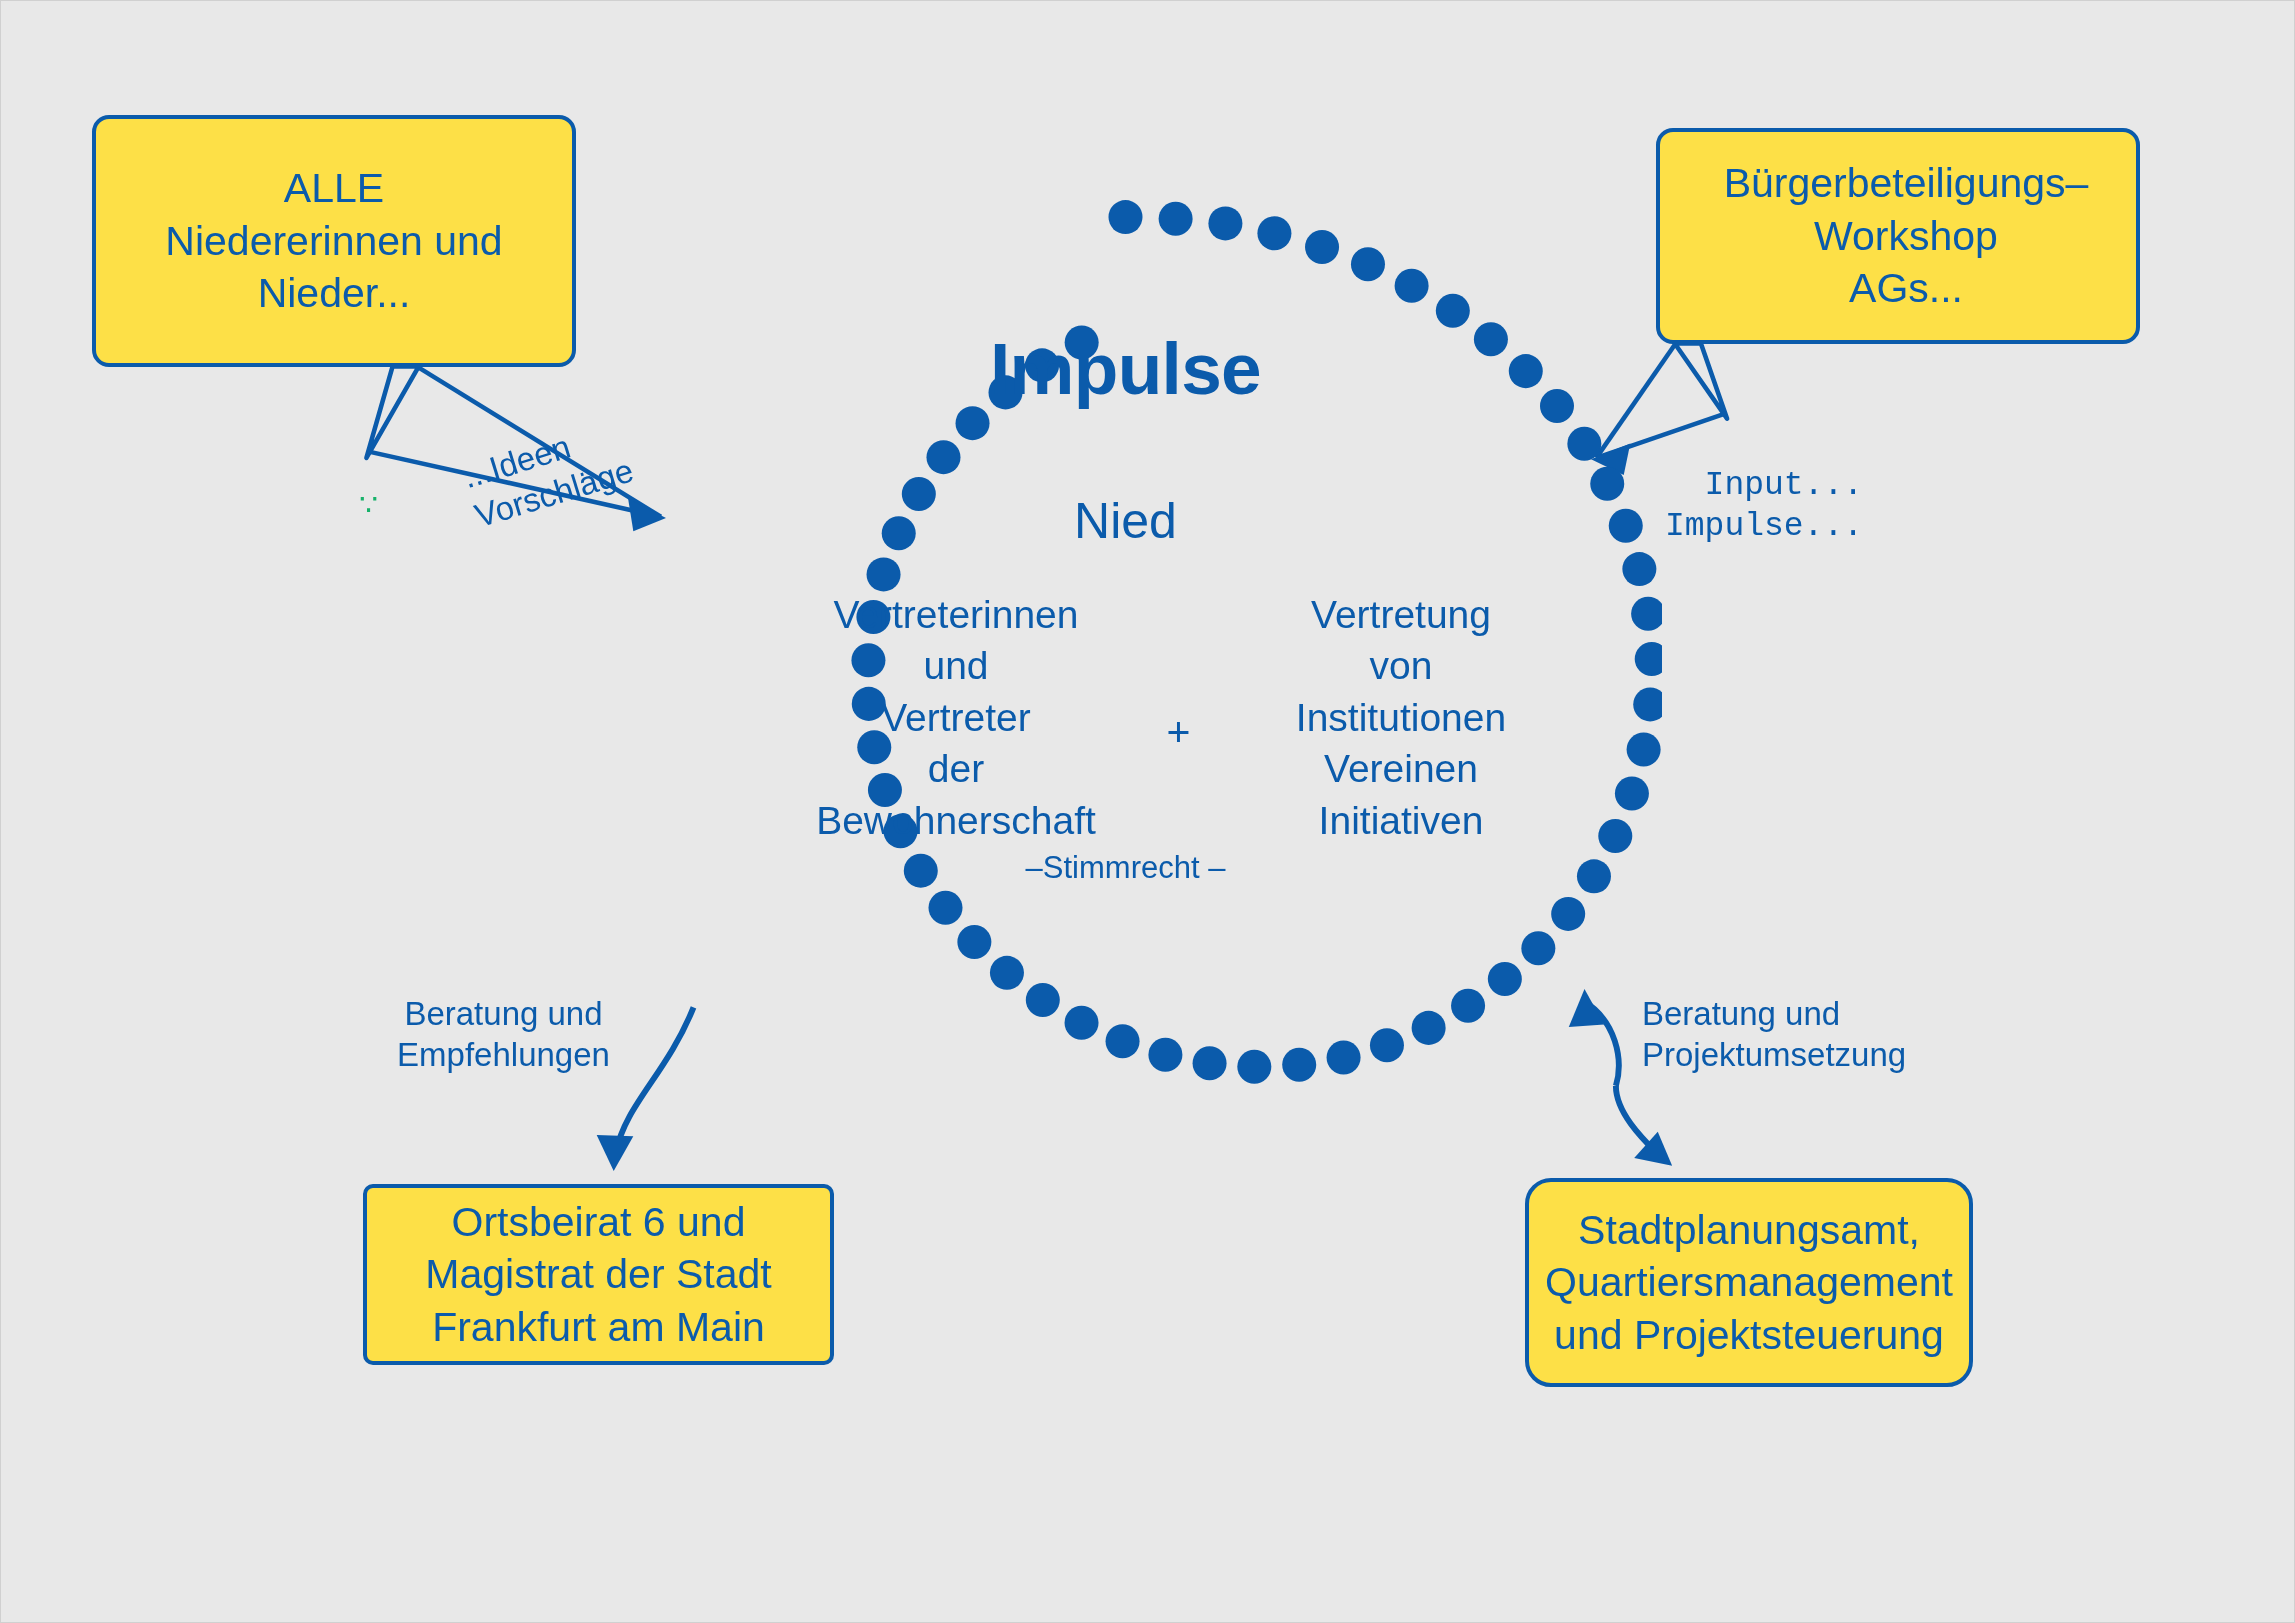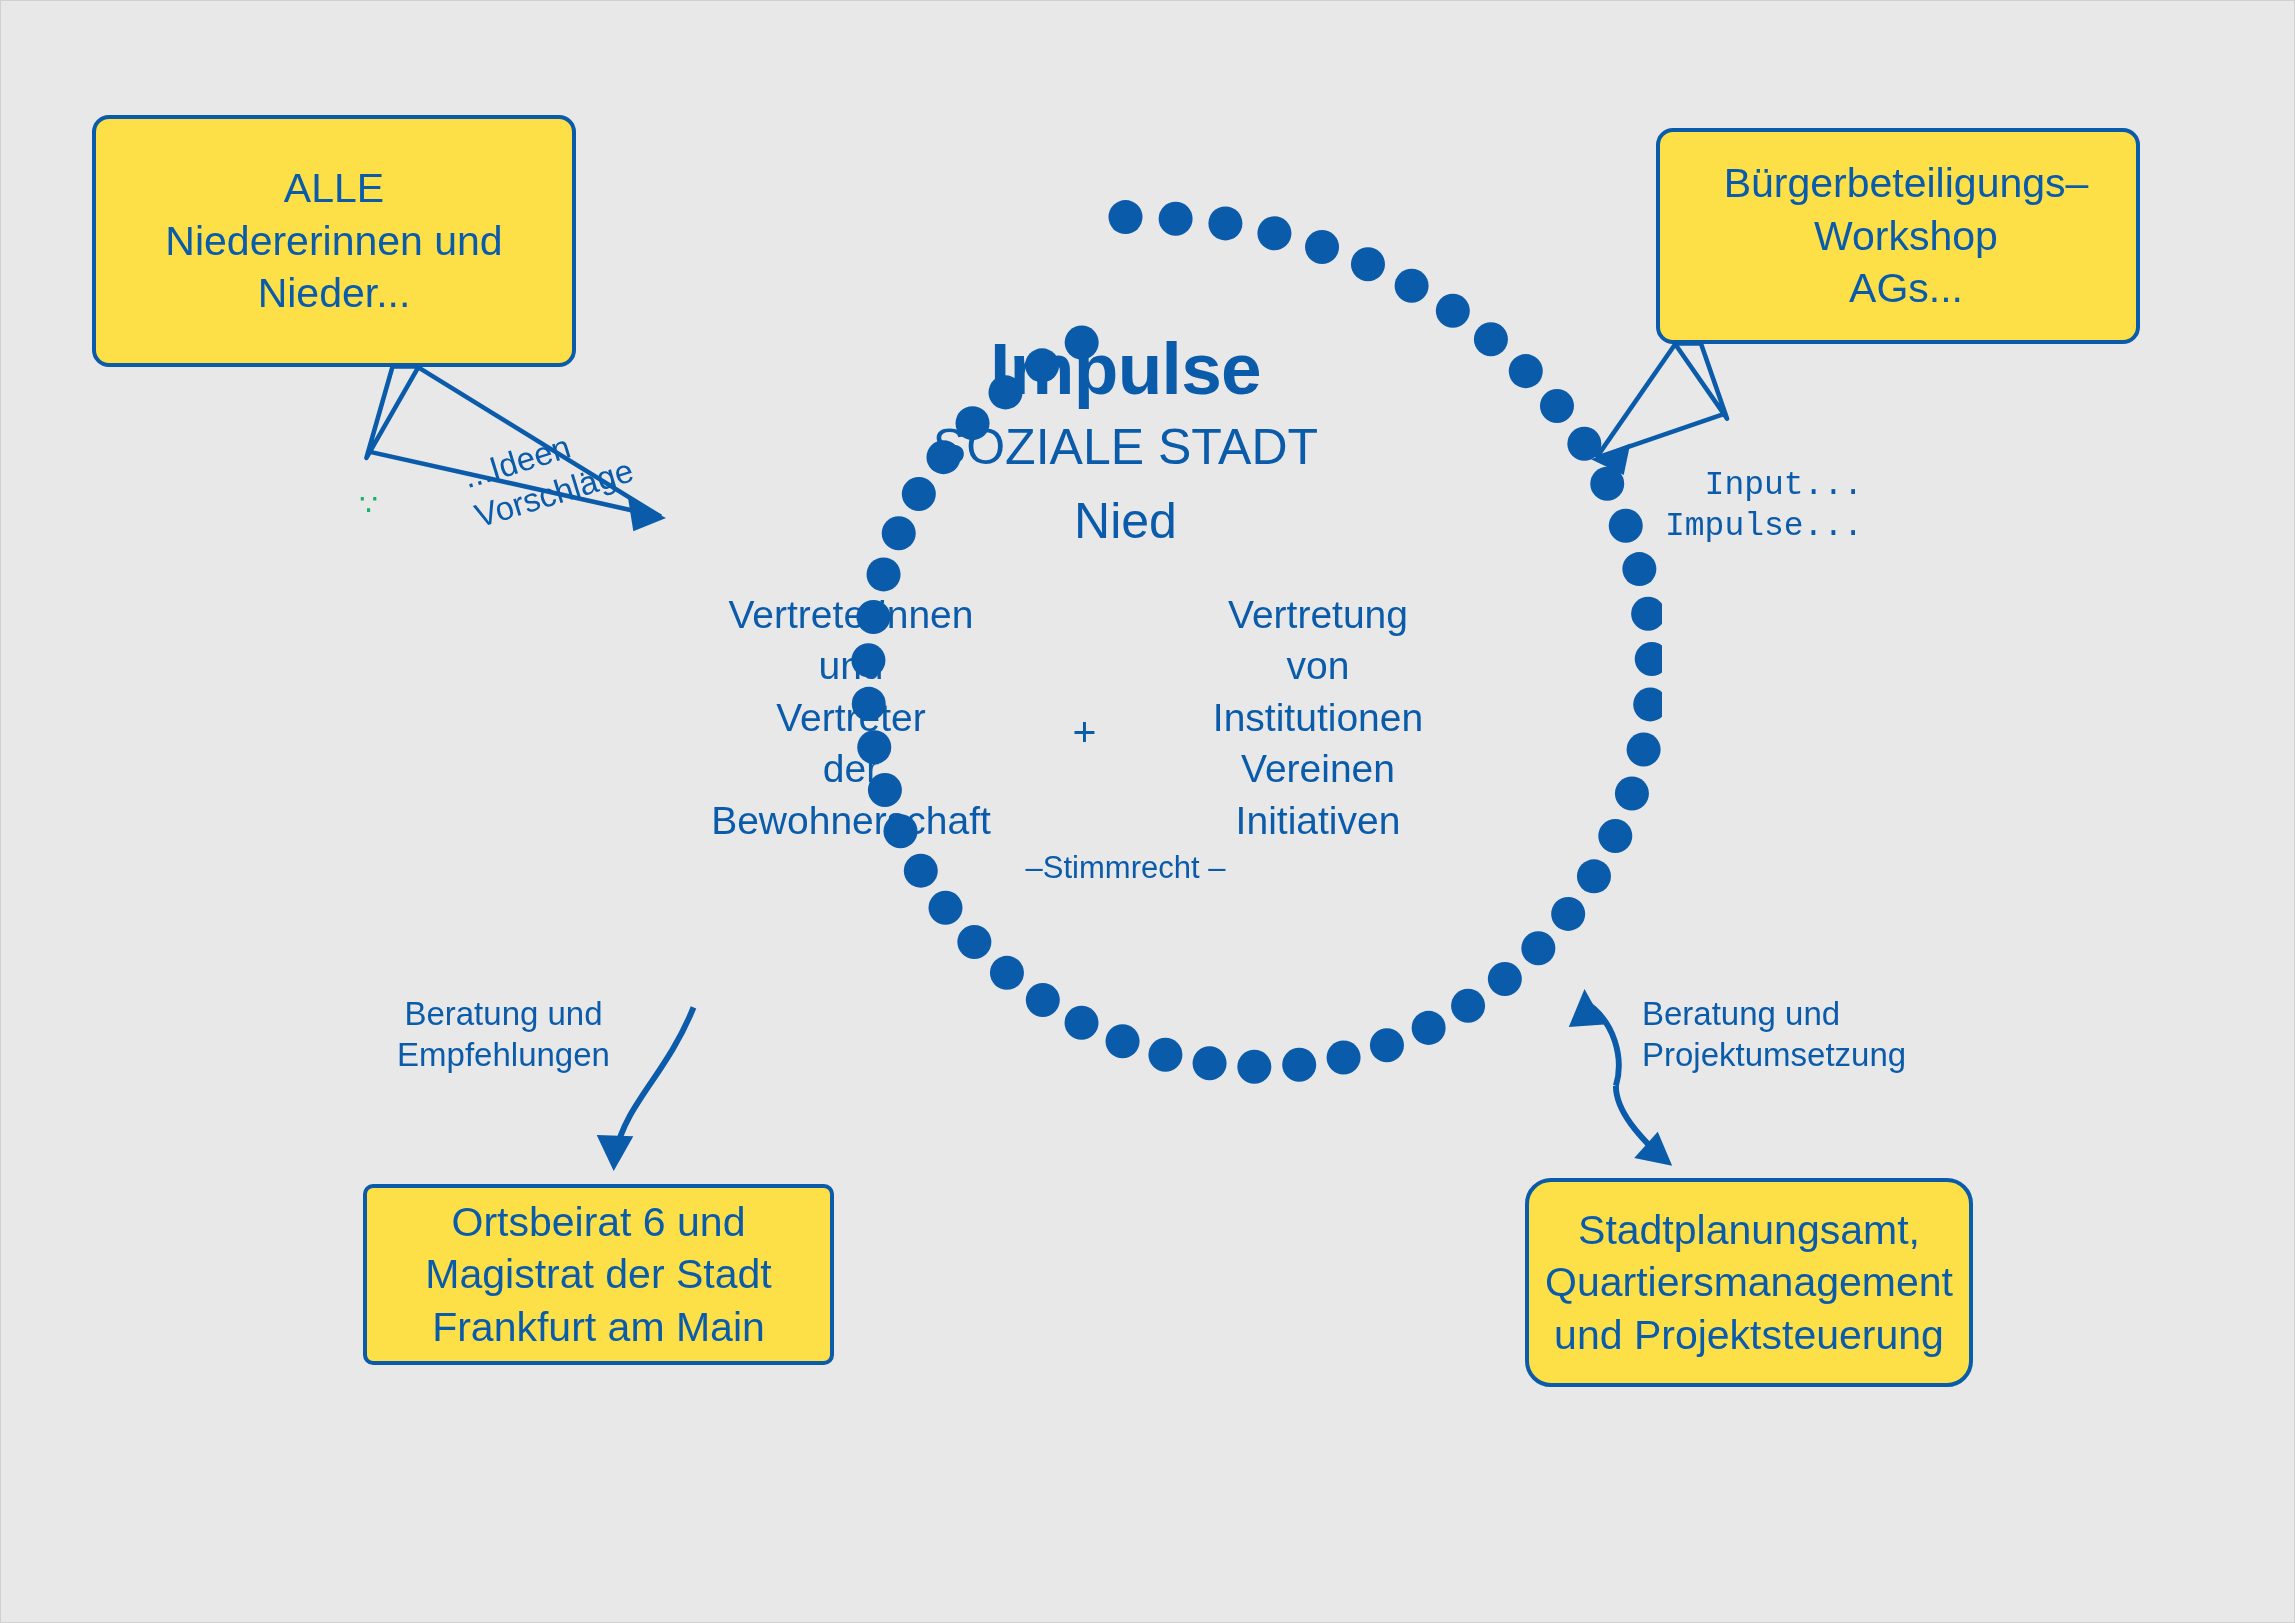--- a/index.html
+++ b/index.html
@@ -60,23 +60,23 @@
     color: #0b5bab;
     font-size: 50px;
   }
 
   #columns {
     position: absolute;
     left: 79px;
     top: 393px;
     width: 916px;
     display: flex;
-    justify-content: flex-start;
+    justify-content: flex-end;
     align-items: flex-start;
-    gap: 11px;
+    gap: 0px;
   }
   .col {
     width: 366px;
     text-align: center;
     color: #0b5bab;
     font-size: 39px;
     line-height: 1.32;
   }
   .plus {
     width: 79px;
@@ -268,21 +268,20 @@
         <circle cx="541.8" cy="398.9" r="26"></circle>
         <circle cx="586.2" cy="346.9" r="26"></circle>
         <circle cx="636.6" cy="299.9" r="26"></circle>
         <circle cx="692.5" cy="258.6" r="26"></circle>
         <circle cx="753.0" cy="223.6" r="26"></circle>
         <circle cx="689.0" cy="253.0" r="0.01"></circle>
       </g>
     </svg>
 
     <div id="center-title">Impulse</div>
-    <div id="center-sub1">SOZIALE STADT</div>
     <div id="center-sub2">Nied</div>
 
     <div id="columns">
       <div class="col">Vertreterinnen<br>und<br>Vertreter<br>der<br>Bewohnerschaft</div>
       <div class="plus">+</div>
       <div class="col">Vertretung<br>von<br>Institutionen<br>Vereinen<br>Initiativen</div>
     </div>
 
     <div id="stimmrecht">–Stimmrecht  –</div>
   </div>

